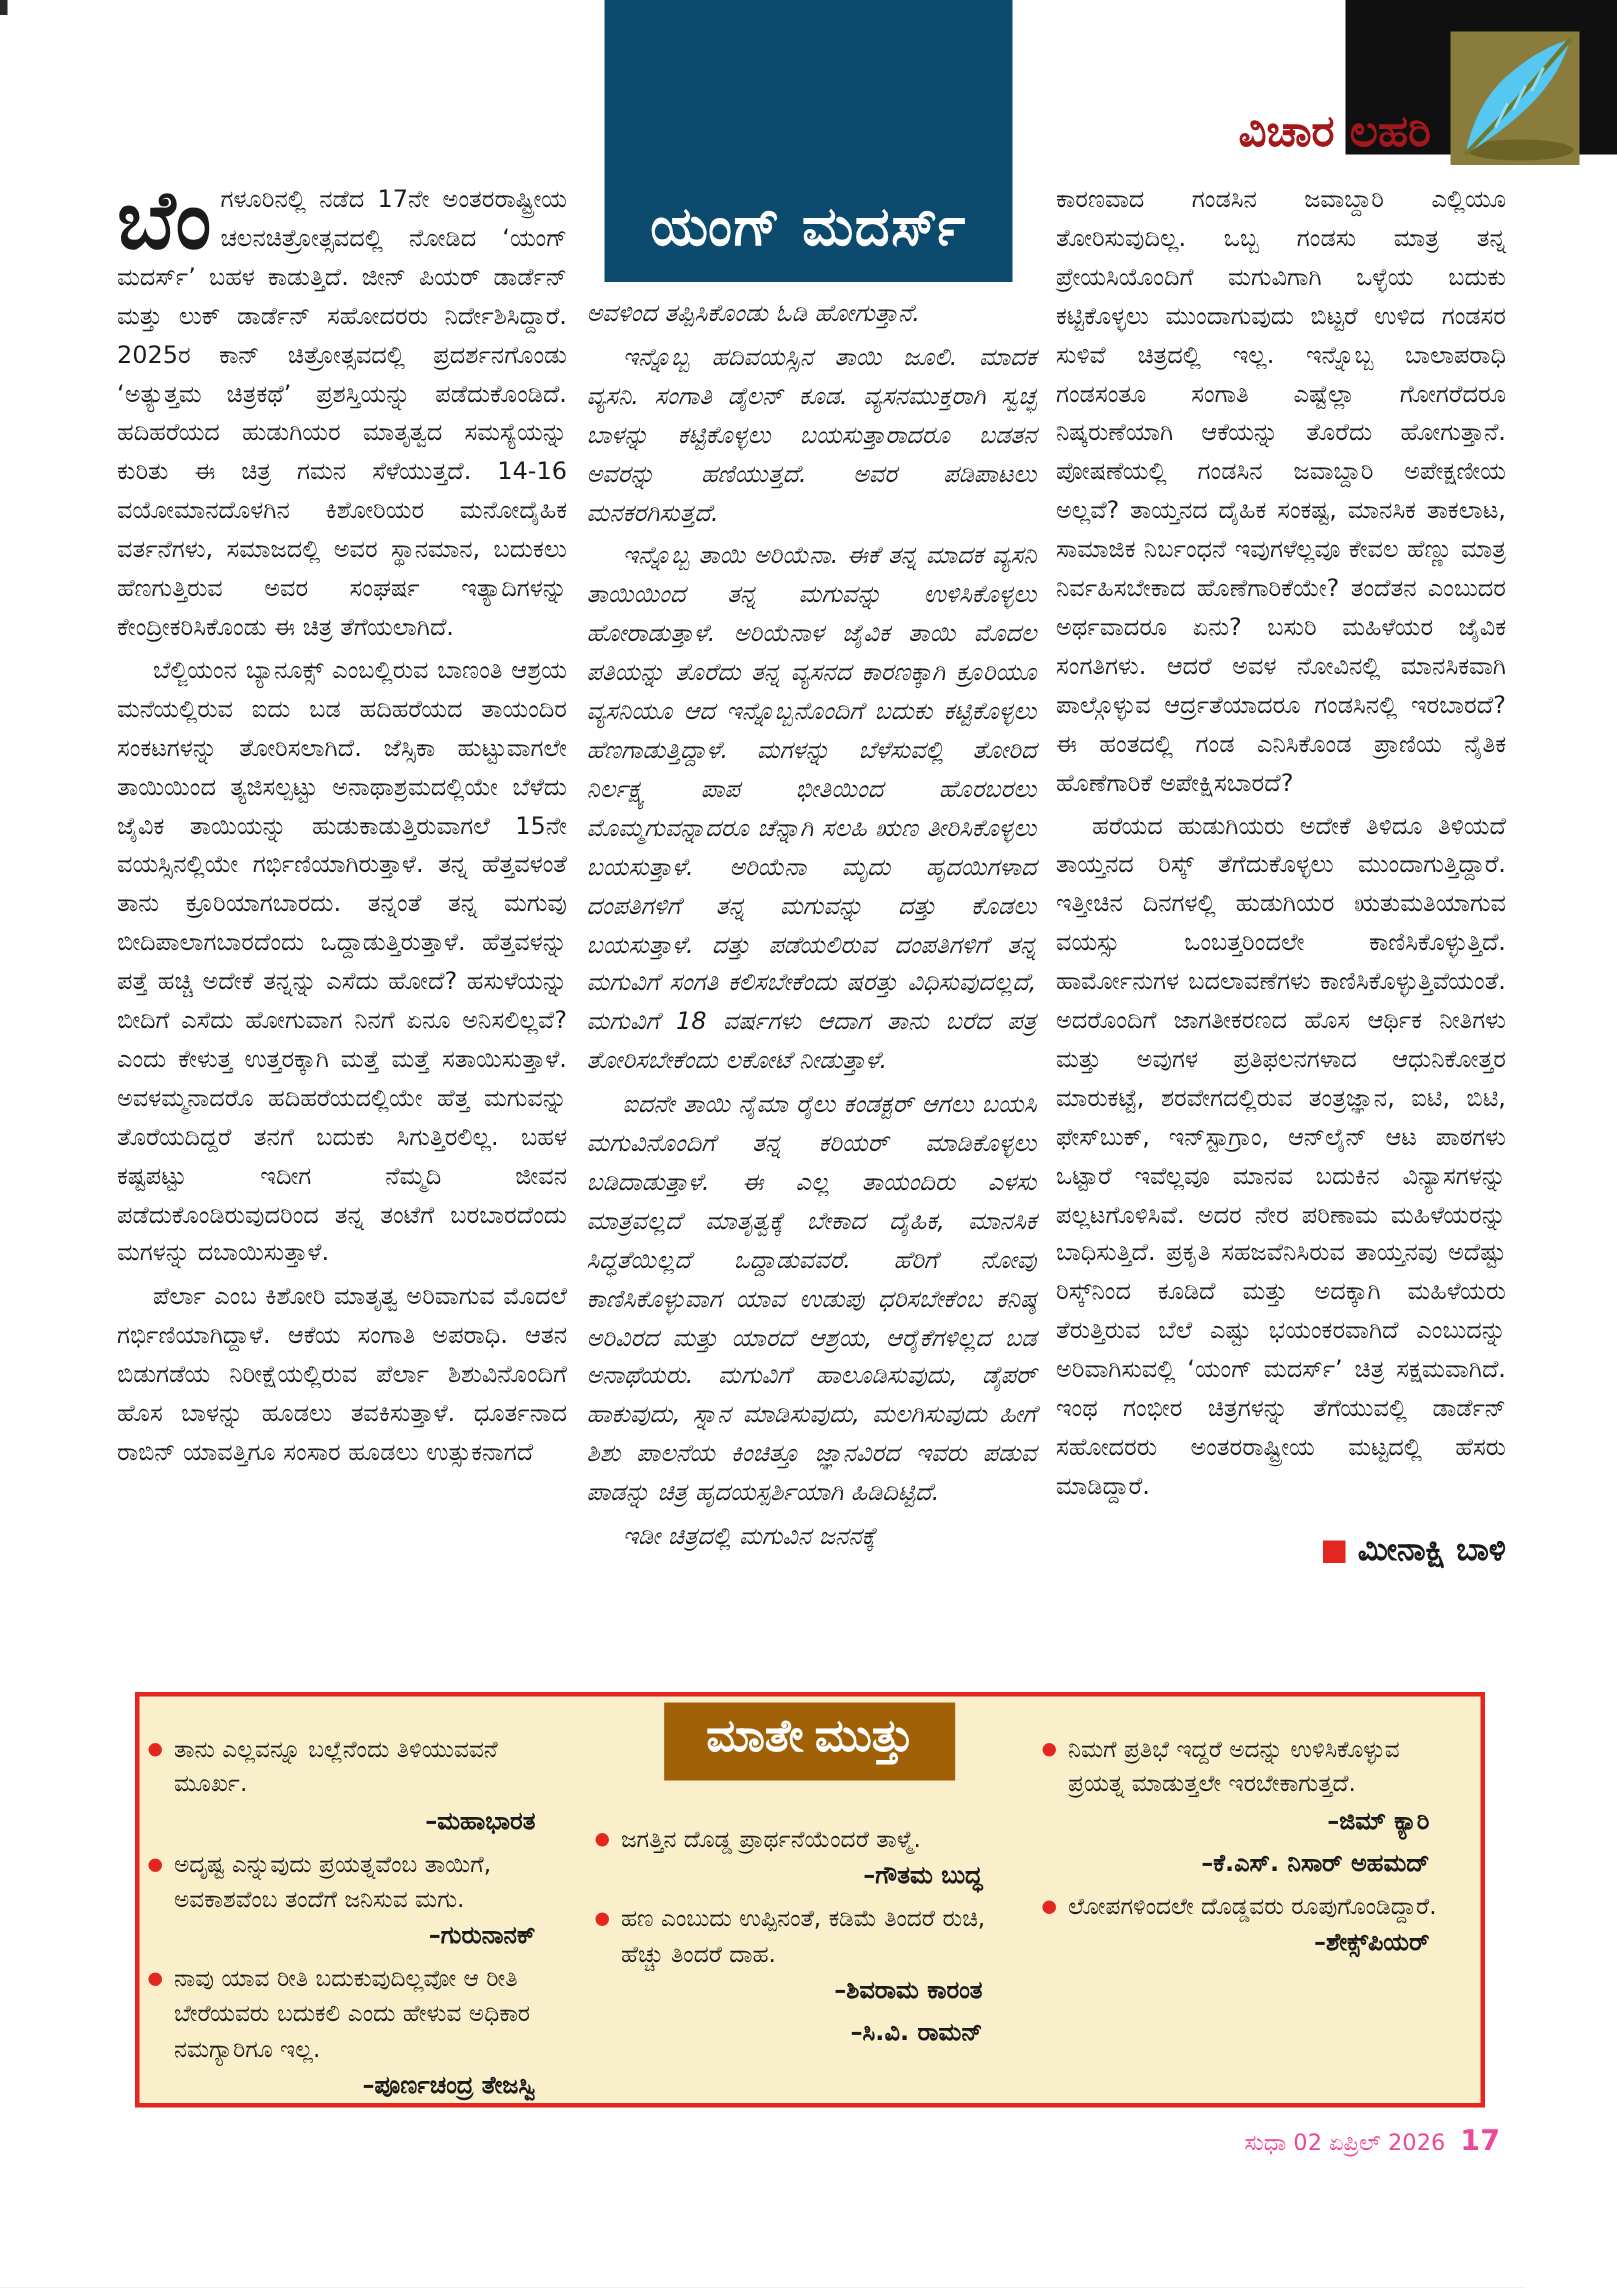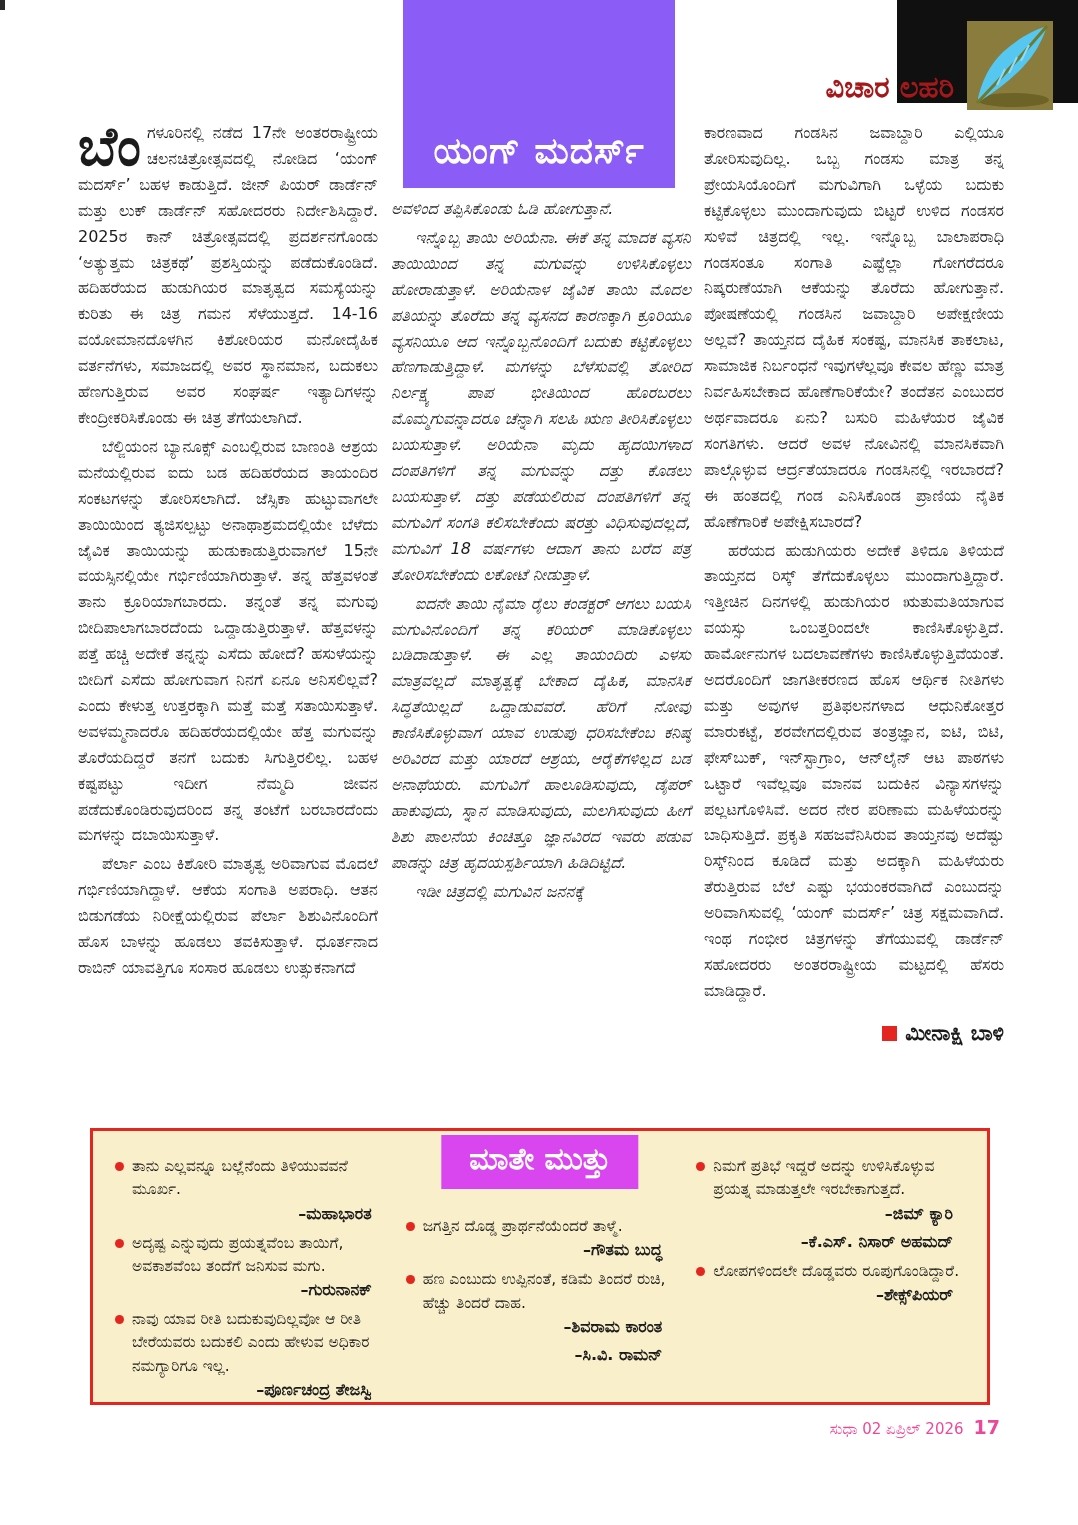--- a/index.html
+++ b/index.html
@@ -6,21 +6,21 @@
   .page {
     position:relative; width:1078px; height:1525px; margin:0 auto;
     background:#ffffff; overflow:hidden;
     font-family:"DejaVu Sans", sans-serif; color:#1b1b1b;
   }
   .corner-mark { position:absolute; left:0; top:0; width:5px; height:10px; background:#2a2a2a; }
 
   
   .title-box {
     position:absolute; left:403px; top:0; width:272px; height:188px;
-    background:#8b5cf6; display:flex; align-items:flex-end; justify-content:center;
+    background:#0c4a6e; display:flex; align-items:flex-end; justify-content:center;
     padding-bottom:16px; box-sizing:border-box;
   }
   .title-box .title-text { color:#ffffff; font-size:36px; font-weight:bold; letter-spacing:1px; }
   .mast-black { position:absolute; left:897px; top:0; width:181px; height:103px; background:#101010; }
   .mast-olive { position:absolute; left:967px; top:21px; width:86px; height:89px; background:#8a7c3c; }
   .section-label { position:absolute; right:124px; top:70px; color:#a3191b; font-weight:bold; font-size:29px; }
 
   
   .columns { position:absolute; left:78px; top:120px; width:926px; display:flex; gap:13px; }
   .col { width:300px; text-align:justify; font-size:16px; line-height:1.62; }
@@ -31,24 +31,24 @@
   .byline { text-align:right; margin-top:12px; font-weight:bold; font-size:21px; }
   .byline-sq { display:inline-block; width:15px; height:15px; background:#e42620; margin-right:8px; vertical-align:middle; }
 
   
   .quote-box {
     position:absolute; left:90px; top:1128px; width:900px; height:277px;
     background:#f9efca; border:3px solid #e42620; box-sizing:border-box;
   }
   .qtitle {
     position:absolute; left:50%; transform:translateX(-50%); top:4px;
-    background:#d946ef; color:#ffffff; font-weight:bold; font-size:30px;
-    padding:6px 28px 12px 28px; white-space:nowrap;
+    background:#a16207; color:#ffffff; font-weight:bold; font-size:30px;
+    padding:6px 28px 12px 28px; white-space:nowrap;font-family:Liberation Serif, serif;
   }
-  .qcols { display:flex; gap:20px; padding:24px 20px 8px 22px; box-sizing:border-box; }
+  .qcols { display:flex; gap:20px; padding:24px 20px 8px 6px; box-sizing:border-box;justify-content:space-between; }
   .qcol { width:272px; }
   .qcol.mid { padding-top:60px; }
   .quote { position:relative; padding-left:17px; font-size:15.5px; line-height:1.5; }
   .qdot { position:absolute; left:0; top:7px; width:9px; height:9px; border-radius:50%; background:#e42620; }
   .qauthor { text-align:right; font-weight:bold; font-size:16px; padding-right:14px; margin:2px 0 9px 0; }
 
   
   .footer { position:absolute; right:78px; top:1416px; font-size:15px; color:#ec4899; }
   .footer .pgnum { font-weight:bold; font-size:19px; margin-left:10px; }
 </style>
@@ -75,20 +75,21 @@
   <div class="section-label">ವಿಚಾರ ಲಹರಿ</div>
 
   <div class="columns">
     <div class="col">
       <p class="noindent"><span class="dropcap">ಬೆಂ</span><span>ಗಳೂರಿನಲ್ಲಿ ನಡೆದ 17ನೇ ಅಂತರರಾಷ್ಟ್ರೀಯ ಚಲನಚಿತ್ರೋತ್ಸವದಲ್ಲಿ ನೋಡಿದ ‘ಯಂಗ್ ಮದರ್ಸ್’ ಬಹಳ ಕಾಡುತ್ತಿದೆ. ಜೀನ್ ಪಿಯರ್ ಡಾರ್ಡೆನ್ ಮತ್ತು ಲುಕ್ ಡಾರ್ಡೆನ್ ಸಹೋದರರು ನಿರ್ದೇಶಿಸಿದ್ದಾರೆ. 2025ರ ಕಾನ್ ಚಿತ್ರೋತ್ಸವದಲ್ಲಿ ಪ್ರದರ್ಶನಗೊಂಡು ‘ಅತ್ಯುತ್ತಮ ಚಿತ್ರಕಥೆ’ ಪ್ರಶಸ್ತಿಯನ್ನು ಪಡೆದುಕೊಂಡಿದೆ. ಹದಿಹರೆಯದ ಹುಡುಗಿಯರ ಮಾತೃತ್ವದ ಸಮಸ್ಯೆಯನ್ನು ಕುರಿತು ಈ ಚಿತ್ರ ಗಮನ ಸೆಳೆಯುತ್ತದೆ. 14-16 ವಯೋಮಾನದೊಳಗಿನ ಕಿಶೋರಿಯರ ಮನೋದೈಹಿಕ ವರ್ತನೆಗಳು, ಸಮಾಜದಲ್ಲಿ ಅವರ ಸ್ಥಾನಮಾನ, ಬದುಕಲು ಹೆಣಗುತ್ತಿರುವ ಅವರ ಸಂಘರ್ಷ ಇತ್ಯಾದಿಗಳನ್ನು ಕೇಂದ್ರೀಕರಿಸಿಕೊಂಡು ಈ ಚಿತ್ರ ತೆಗೆಯಲಾಗಿದೆ.</span></p>
       <p>ಬೆಲ್ಜಿಯಂನ ಬ್ಯಾನೂಕ್ಸ್ ಎಂಬಲ್ಲಿರುವ ಬಾಣಂತಿ ಆಶ್ರಯ ಮನೆಯಲ್ಲಿರುವ ಐದು ಬಡ ಹದಿಹರೆಯದ ತಾಯಂದಿರ ಸಂಕಟಗಳನ್ನು ತೋರಿಸಲಾಗಿದೆ. ಜೆಸ್ಸಿಕಾ ಹುಟ್ಟುವಾಗಲೇ ತಾಯಿಯಿಂದ ತ್ಯಜಿಸಲ್ಪಟ್ಟು ಅನಾಥಾಶ್ರಮದಲ್ಲಿಯೇ ಬೆಳೆದು ಜೈವಿಕ ತಾಯಿಯನ್ನು ಹುಡುಕಾಡುತ್ತಿರುವಾಗಲೆ 15ನೇ ವಯಸ್ಸಿನಲ್ಲಿಯೇ ಗರ್ಭಿಣಿಯಾಗಿರುತ್ತಾಳೆ. ತನ್ನ ಹೆತ್ತವಳಂತೆ ತಾನು ಕ್ರೂರಿಯಾಗಬಾರದು. ತನ್ನಂತೆ ತನ್ನ ಮಗುವು ಬೀದಿಪಾಲಾಗಬಾರದೆಂದು ಒದ್ದಾಡುತ್ತಿರುತ್ತಾಳೆ. ಹೆತ್ತವಳನ್ನು ಪತ್ತೆ ಹಚ್ಚಿ ಅದೇಕೆ ತನ್ನನ್ನು ಎಸೆದು ಹೋದೆ? ಹಸುಳೆಯನ್ನು ಬೀದಿಗೆ ಎಸೆದು ಹೋಗುವಾಗ ನಿನಗೆ ಏನೂ ಅನಿಸಲಿಲ್ಲವೆ? ಎಂದು ಕೇಳುತ್ತ ಉತ್ತರಕ್ಕಾಗಿ ಮತ್ತೆ ಮತ್ತೆ ಸತಾಯಿಸುತ್ತಾಳೆ. ಅವಳಮ್ಮನಾದರೊ ಹದಿಹರೆಯದಲ್ಲಿಯೇ ಹೆತ್ತ ಮಗುವನ್ನು ತೊರೆಯದಿದ್ದರೆ ತನಗೆ ಬದುಕು ಸಿಗುತ್ತಿರಲಿಲ್ಲ. ಬಹಳ ಕಷ್ಟಪಟ್ಟು ಇದೀಗ ನೆಮ್ಮದಿ ಜೀವನ ಪಡೆದುಕೊಂಡಿರುವುದರಿಂದ ತನ್ನ ತಂಟೆಗೆ ಬರಬಾರದೆಂದು ಮಗಳನ್ನು ದಬಾಯಿಸುತ್ತಾಳೆ.</p>
       <p>ಪೆರ್ಲಾ ಎಂಬ ಕಿಶೋರಿ ಮಾತೃತ್ವ ಅರಿವಾಗುವ ಮೊದಲೆ ಗರ್ಭಿಣಿಯಾಗಿದ್ದಾಳೆ. ಆಕೆಯ ಸಂಗಾತಿ ಅಪರಾಧಿ. ಆತನ ಬಿಡುಗಡೆಯ ನಿರೀಕ್ಷೆಯಲ್ಲಿರುವ ಪೆರ್ಲಾ ಶಿಶುವಿನೊಂದಿಗೆ ಹೊಸ ಬಾಳನ್ನು ಹೂಡಲು ತವಕಿಸುತ್ತಾಳೆ. ಧೂರ್ತನಾದ ರಾಬಿನ್ ಯಾವತ್ತಿಗೂ ಸಂಸಾರ ಹೂಡಲು ಉತ್ಸುಕನಾಗದೆ</p>
     </div>
     <div class="col col2pad">
       <p class="noindent">ಅವಳಿಂದ ತಪ್ಪಿಸಿಕೊಂಡು ಓಡಿ ಹೋಗುತ್ತಾನೆ.</p>
+      <p>ಇನ್ನೊಬ್ಬ ಹದಿವಯಸ್ಸಿನ ತಾಯಿ ಜೂಲಿ. ಮಾದಕ ವ್ಯಸನಿ. ಸಂಗಾತಿ ಡೈಲನ್ ಕೂಡ. ವ್ಯಸನಮುಕ್ತರಾಗಿ ಸ್ವಚ್ಛ ಬಾಳನ್ನು ಕಟ್ಟಿಕೊಳ್ಳಲು ಬಯಸುತ್ತಾರಾದರೂ ಬಡತನ ಅವರನ್ನು ಹಣಿಯುತ್ತದೆ. ಅವರ ಪಡಿಪಾಟಲು ಮನಕರಗಿಸುತ್ತದೆ.</p>
       <p>ಇನ್ನೊಬ್ಬ ತಾಯಿ ಅರಿಯೆನಾ. ಈಕೆ ತನ್ನ ಮಾದಕ ವ್ಯಸನಿ ತಾಯಿಯಿಂದ ತನ್ನ ಮಗುವನ್ನು ಉಳಿಸಿಕೊಳ್ಳಲು ಹೋರಾಡುತ್ತಾಳೆ. ಅರಿಯೆನಾಳ ಜೈವಿಕ ತಾಯಿ ಮೊದಲ ಪತಿಯನ್ನು ತೊರೆದು ತನ್ನ ವ್ಯಸನದ ಕಾರಣಕ್ಕಾಗಿ ಕ್ರೂರಿಯೂ ವ್ಯಸನಿಯೂ ಆದ ಇನ್ನೊಬ್ಬನೊಂದಿಗೆ ಬದುಕು ಕಟ್ಟಿಕೊಳ್ಳಲು ಹೆಣಗಾಡುತ್ತಿದ್ದಾಳೆ. ಮಗಳನ್ನು ಬೆಳೆಸುವಲ್ಲಿ ತೋರಿದ ನಿರ್ಲಕ್ಷ್ಯ ಪಾಪ ಭೀತಿಯಿಂದ ಹೊರಬರಲು ಮೊಮ್ಮಗುವನ್ನಾದರೂ ಚೆನ್ನಾಗಿ ಸಲಹಿ ಋಣ ತೀರಿಸಿಕೊಳ್ಳಲು ಬಯಸುತ್ತಾಳೆ. ಅರಿಯೆನಾ ಮೃದು ಹೃದಯಿಗಳಾದ ದಂಪತಿಗಳಿಗೆ ತನ್ನ ಮಗುವನ್ನು ದತ್ತು ಕೊಡಲು ಬಯಸುತ್ತಾಳೆ. ದತ್ತು ಪಡೆಯಲಿರುವ ದಂಪತಿಗಳಿಗೆ ತನ್ನ ಮಗುವಿಗೆ ಸಂಗತಿ ಕಲಿಸಬೇಕೆಂದು ಷರತ್ತು ವಿಧಿಸುವುದಲ್ಲದೆ, ಮಗುವಿಗೆ 18 ವರ್ಷಗಳು ಆದಾಗ ತಾನು ಬರೆದ ಪತ್ರ ತೋರಿಸಬೇಕೆಂದು ಲಕೋಟೆ ನೀಡುತ್ತಾಳೆ.</p>
       <p>ಐದನೇ ತಾಯಿ ನೈಮಾ ರೈಲು ಕಂಡಕ್ಟರ್ ಆಗಲು ಬಯಸಿ ಮಗುವಿನೊಂದಿಗೆ ತನ್ನ ಕರಿಯರ್ ಮಾಡಿಕೊಳ್ಳಲು ಬಡಿದಾಡುತ್ತಾಳೆ. ಈ ಎಲ್ಲ ತಾಯಂದಿರು ಎಳಸು ಮಾತ್ರವಲ್ಲದೆ ಮಾತೃತ್ವಕ್ಕೆ ಬೇಕಾದ ದೈಹಿಕ, ಮಾನಸಿಕ ಸಿದ್ಧತೆಯಿಲ್ಲದೆ ಒದ್ದಾಡುವವರೆ. ಹೆರಿಗೆ ನೋವು ಕಾಣಿಸಿಕೊಳ್ಳುವಾಗ ಯಾವ ಉಡುಪು ಧರಿಸಬೇಕೆಂಬ ಕನಿಷ್ಠ ಅರಿವಿರದ ಮತ್ತು ಯಾರದೆ ಆಶ್ರಯ, ಆರೈಕೆಗಳಿಲ್ಲದ ಬಡ ಅನಾಥೆಯರು. ಮಗುವಿಗೆ ಹಾಲೂಡಿಸುವುದು, ಡೈಪರ್ ಹಾಕುವುದು, ಸ್ನಾನ ಮಾಡಿಸುವುದು, ಮಲಗಿಸುವುದು ಹೀಗೆ ಶಿಶು ಪಾಲನೆಯ ಕಿಂಚಿತ್ತೂ ಜ್ಞಾನವಿರದ ಇವರು ಪಡುವ ಪಾಡನ್ನು ಚಿತ್ರ ಹೃದಯಸ್ಪರ್ಶಿಯಾಗಿ ಹಿಡಿದಿಟ್ಟಿದೆ.</p>
       <p>ಇಡೀ ಚಿತ್ರದಲ್ಲಿ ಮಗುವಿನ ಜನನಕ್ಕೆ</p>
     </div>
     <div class="col">
       <p class="noindent">ಕಾರಣವಾದ ಗಂಡಸಿನ ಜವಾಬ್ದಾರಿ ಎಲ್ಲಿಯೂ ತೋರಿಸುವುದಿಲ್ಲ. ಒಬ್ಬ ಗಂಡಸು ಮಾತ್ರ ತನ್ನ ಪ್ರೇಯಸಿಯೊಂದಿಗೆ ಮಗುವಿಗಾಗಿ ಒಳ್ಳೆಯ ಬದುಕು ಕಟ್ಟಿಕೊಳ್ಳಲು ಮುಂದಾಗುವುದು ಬಿಟ್ಟರೆ ಉಳಿದ ಗಂಡಸರ ಸುಳಿವೆ ಚಿತ್ರದಲ್ಲಿ ಇಲ್ಲ. ಇನ್ನೊಬ್ಬ ಬಾಲಾಪರಾಧಿ ಗಂಡಸಂತೂ ಸಂಗಾತಿ ಎಷ್ಟೆಲ್ಲಾ ಗೋಗರೆದರೂ ನಿಷ್ಕರುಣೆಯಾಗಿ ಆಕೆಯನ್ನು ತೊರೆದು ಹೋಗುತ್ತಾನೆ. ಪೋಷಣೆಯಲ್ಲಿ ಗಂಡಸಿನ ಜವಾಬ್ದಾರಿ ಅಪೇಕ್ಷಣೀಯ ಅಲ್ಲವೆ? ತಾಯ್ತನದ ದೈಹಿಕ ಸಂಕಷ್ಟ, ಮಾನಸಿಕ ತಾಕಲಾಟ, ಸಾಮಾಜಿಕ ನಿರ್ಬಂಧನೆ ಇವುಗಳೆಲ್ಲವೂ ಕೇವಲ ಹೆಣ್ಣು ಮಾತ್ರ ನಿರ್ವಹಿಸಬೇಕಾದ ಹೊಣೆಗಾರಿಕೆಯೇ? ತಂದೆತನ ಎಂಬುದರ ಅರ್ಥವಾದರೂ ಏನು? ಬಸುರಿ ಮಹಿಳೆಯರ ಜೈವಿಕ ಸಂಗತಿಗಳು. ಆದರೆ ಅವಳ ನೋವಿನಲ್ಲಿ ಮಾನಸಿಕವಾಗಿ ಪಾಲ್ಗೊಳ್ಳುವ ಆರ್ದ್ರತೆಯಾದರೂ ಗಂಡಸಿನಲ್ಲಿ ಇರಬಾರದೆ? ಈ ಹಂತದಲ್ಲಿ ಗಂಡ ಎನಿಸಿಕೊಂಡ ಪ್ರಾಣಿಯ ನೈತಿಕ ಹೊಣೆಗಾರಿಕೆ ಅಪೇಕ್ಷಿಸಬಾರದೆ?</p>
       <p>ಹರೆಯದ ಹುಡುಗಿಯರು ಅದೇಕೆ ತಿಳಿದೂ ತಿಳಿಯದೆ ತಾಯ್ತನದ ರಿಸ್ಕ್ ತೆಗೆದುಕೊಳ್ಳಲು ಮುಂದಾಗುತ್ತಿದ್ದಾರೆ. ಇತ್ತೀಚಿನ ದಿನಗಳಲ್ಲಿ ಹುಡುಗಿಯರ ಋತುಮತಿಯಾಗುವ ವಯಸ್ಸು ಒಂಬತ್ತರಿಂದಲೇ ಕಾಣಿಸಿಕೊಳ್ಳುತ್ತಿದೆ. ಹಾರ್ಮೋನುಗಳ ಬದಲಾವಣೆಗಳು ಕಾಣಿಸಿಕೊಳ್ಳುತ್ತಿವೆಯಂತೆ. ಅದರೊಂದಿಗೆ ಜಾಗತೀಕರಣದ ಹೊಸ ಆರ್ಥಿಕ ನೀತಿಗಳು ಮತ್ತು ಅವುಗಳ ಪ್ರತಿಫಲನಗಳಾದ ಆಧುನಿಕೋತ್ತರ ಮಾರುಕಟ್ಟೆ, ಶರವೇಗದಲ್ಲಿರುವ ತಂತ್ರಜ್ಞಾನ, ಐಟಿ, ಬಿಟಿ, ಫೇಸ್‌ಬುಕ್, ಇನ್‌ಸ್ಟಾಗ್ರಾಂ, ಆನ್‌ಲೈನ್ ಆಟ ಪಾಠಗಳು ಒಟ್ಟಾರೆ ಇವೆಲ್ಲವೂ ಮಾನವ ಬದುಕಿನ ವಿನ್ಯಾಸಗಳನ್ನು ಪಲ್ಲಟಗೊಳಿಸಿವೆ. ಅದರ ನೇರ ಪರಿಣಾಮ ಮಹಿಳೆಯರನ್ನು ಬಾಧಿಸುತ್ತಿದೆ. ಪ್ರಕೃತಿ ಸಹಜವೆನಿಸಿರುವ ತಾಯ್ತನವು ಅದೆಷ್ಟು ರಿಸ್ಕ್‌ನಿಂದ ಕೂಡಿದೆ ಮತ್ತು ಅದಕ್ಕಾಗಿ ಮಹಿಳೆಯರು ತೆರುತ್ತಿರುವ ಬೆಲೆ ಎಷ್ಟು ಭಯಂಕರವಾಗಿದೆ ಎಂಬುದನ್ನು ಅರಿವಾಗಿಸುವಲ್ಲಿ ‘ಯಂಗ್ ಮದರ್ಸ್’ ಚಿತ್ರ ಸಕ್ಷಮವಾಗಿದೆ. ಇಂಥ ಗಂಭೀರ ಚಿತ್ರಗಳನ್ನು ತೆಗೆಯುವಲ್ಲಿ ಡಾರ್ಡೆನ್ ಸಹೋದರರು ಅಂತರರಾಷ್ಟ್ರೀಯ ಮಟ್ಟದಲ್ಲಿ ಹೆಸರು ಮಾಡಿದ್ದಾರೆ.</p>
       <div class="byline">
         <span class="byline-sq"></span><span>ಮೀನಾಕ್ಷಿ ಬಾಳಿ</span>
       </div>

